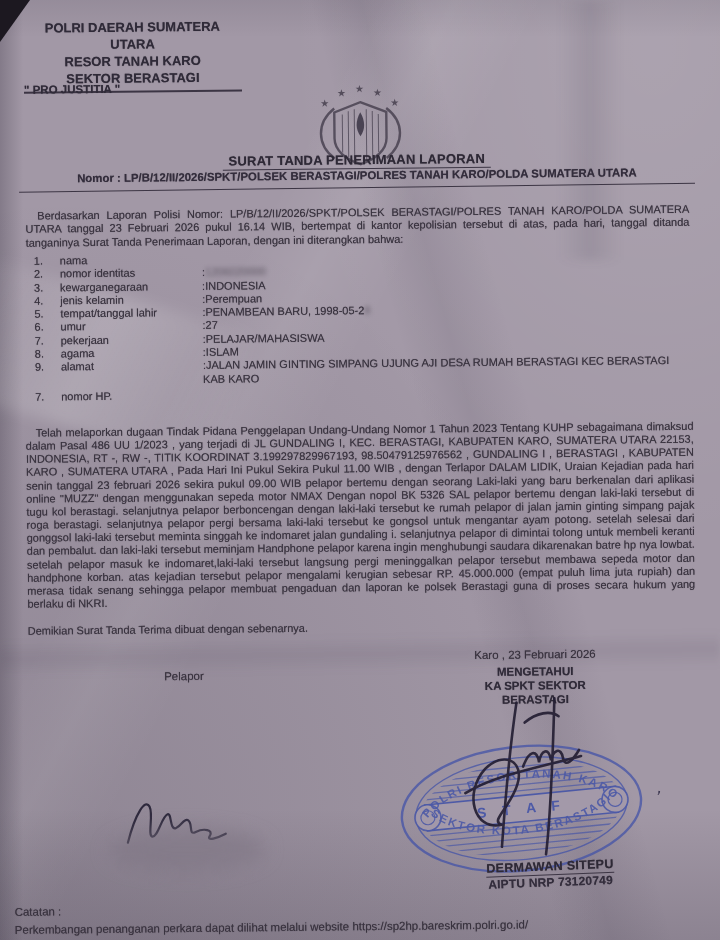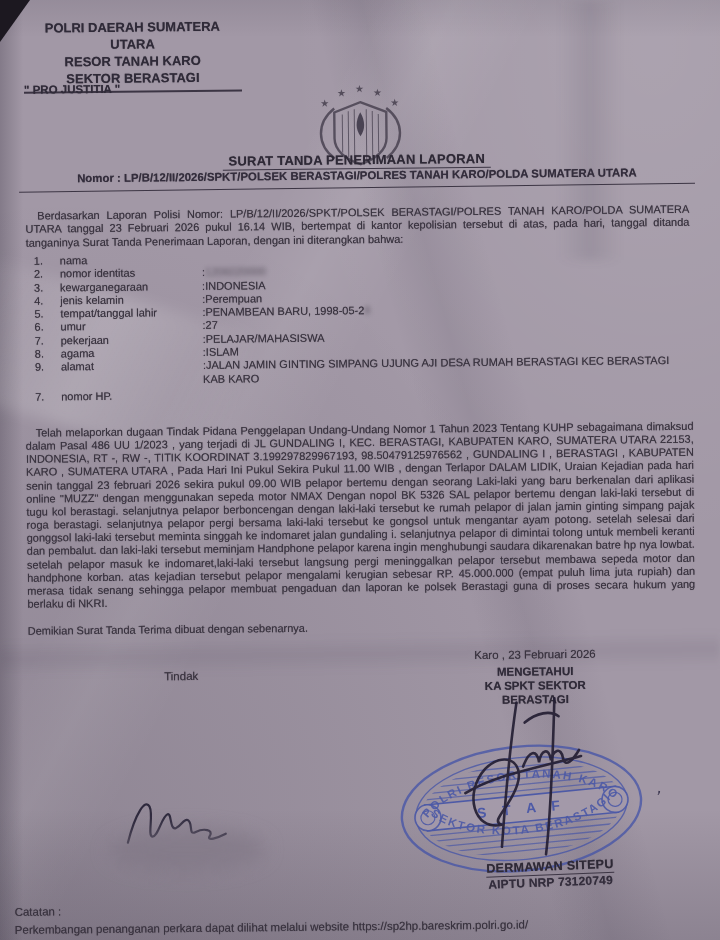--- a/index.html
+++ b/index.html
@@ -174,21 +174,21 @@
         <span class="fnum">7.</span>
         <span class="flabel">nomor HP.</span>
         <span class="fvalue"></span>
       </div>
     </div>
 
     <p class="body-par print">Telah melaporkan dugaan Tindak Pidana Penggelapan Undang-Undang Nomor 1 Tahun 2023 Tentang KUHP sebagaimana dimaksud dalam Pasal 486 UU 1/2023 , yang terjadi di JL GUNDALING I, KEC. BERASTAGI, KABUPATEN KARO, SUMATERA UTARA 22153, INDONESIA, RT -, RW -, TITIK KOORDINAT 3.199297829967193, 98.50479125976562 , GUNDALING I , BERASTAGI , KABUPATEN KARO , SUMATERA UTARA , Pada Hari Ini Pukul Sekira Pukul 11.00 WIB , dengan Terlapor DALAM LIDIK, Uraian Kejadian pada hari senin tanggal 23 februari 2026 sekira pukul 09.00 WIB pelapor bertemu dengan seorang Laki-laki yang baru berkenalan dari aplikasi online "MUZZ" dengan menggunakan sepeda motor NMAX Dengan nopol BK 5326 SAL pelapor bertemu dengan laki-laki tersebut di tugu kol berastagi. selanjutnya pelapor berboncengan dengan laki-laki tersebut ke rumah pelapor di jalan jamin ginting simpang pajak roga berastagi. selanjutnya pelapor pergi bersama laki-laki tersebut ke gongsol untuk mengantar ayam potong. setelah selesai dari gonggsol laki-laki tersebut meminta singgah ke indomaret jalan gundaling i. selanjutnya pelapor di dimintai tolong untuk membeli keranti dan pembalut. dan laki-laki tersebut meminjam Handphone pelapor karena ingin menghubungi saudara dikarenakan batre hp nya lowbat. setelah pelapor masuk ke indomaret,laki-laki tersebut langsung pergi meninggalkan pelapor tersebut membawa sepeda motor dan handphone korban. atas kejadian tersebut pelapor mengalami kerugian sebesar RP. 45.000.000 (empat puluh lima juta rupiah) dan merasa tidak senang sehingga pelapor membuat pengaduan dan laporan ke polsek Berastagi guna di proses secara hukum yang berlaku di NKRI.</p>
 
     <div class="closing print">Demikian Surat Tanda Terima dibuat dengan sebenarnya.</div>
 
-    <div class="pelapor print">Tindak</div>
+    <div class="pelapor print">Pelapor</div>
 
     <div class="signoff print">
       <div class="date">Karo , 23 Februari 2026</div>
       <div class="bold">MENGETAHUI</div>
       <div class="bold">KA SPKT SEKTOR</div>
       <div class="bold">BERASTAGI</div>
     </div>
 
     <svg class="stamp" width="256" height="142" viewBox="0 0 256 142">
       <defs>

